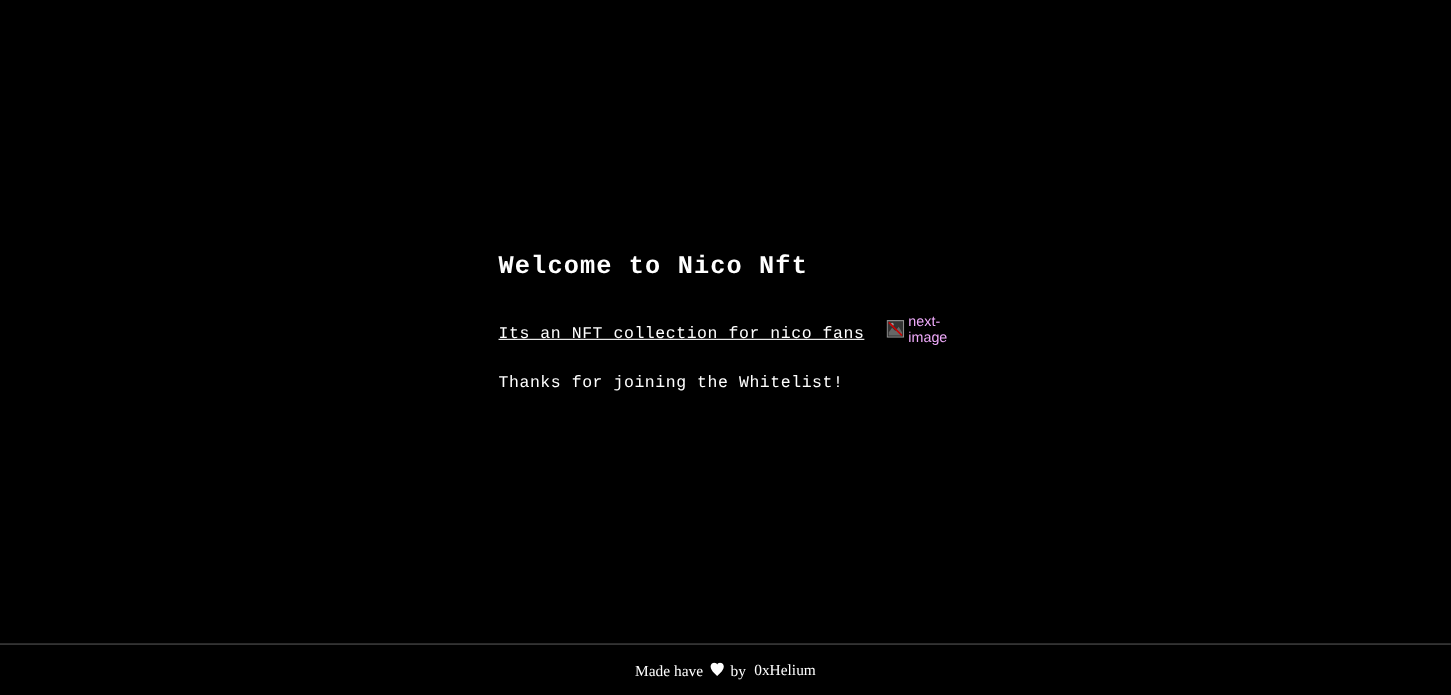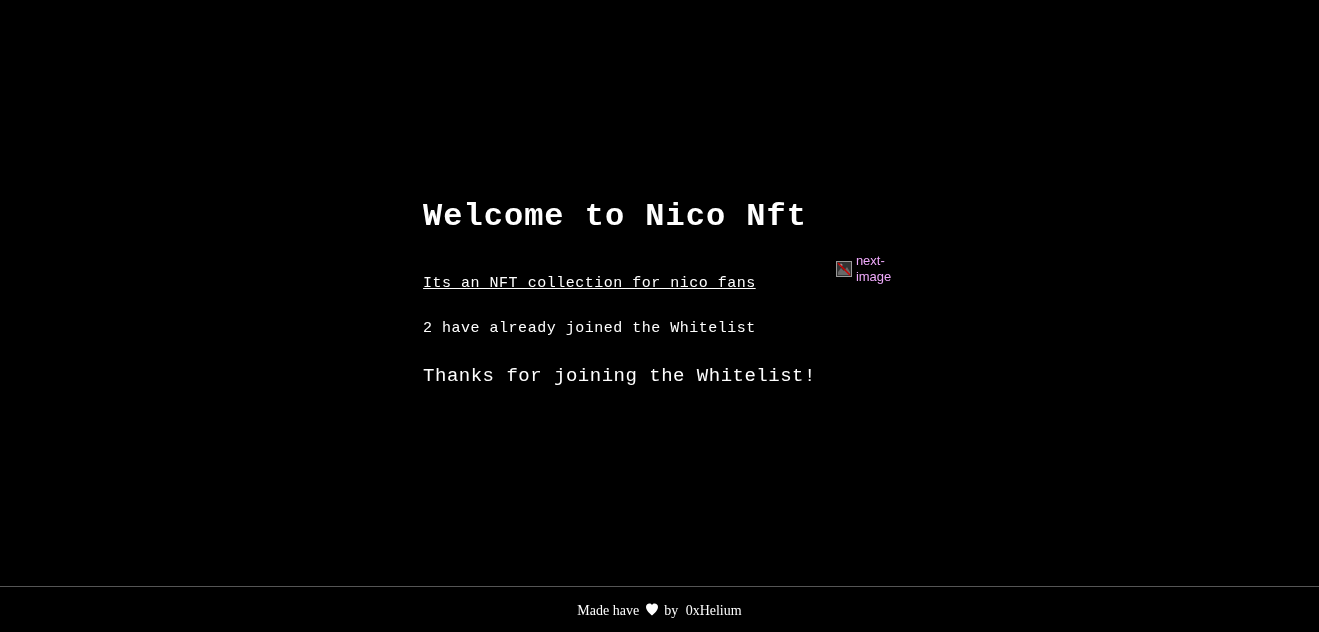--- a/index.html
+++ b/index.html
@@ -26,38 +26,38 @@
     .content-row {
       display: flex;
       align-items: flex-start;
       gap: 20px;
     }
     .text-column {
       display: flex;
       flex-direction: column;
     }
     .page-title {
-      font-size: 32px;
+      font-size: 23px;
       font-weight: bold;
       margin-bottom: 40px;
       letter-spacing: 1px;
     }
     .description {
       font-size: 15px;
       margin-bottom: 28px;
       letter-spacing: 0.5px;
       text-decoration: underline;
     }
     .whitelist-count {
       font-size: 15px;
       margin-bottom: 28px;
       letter-spacing: 0.5px;
     }
     .thanks-msg {
-      font-size: 19px;
+      font-size: 15px;
       letter-spacing: 0.5px;
     }
     .broken-image {
       margin-top: 55px;
       display: flex;
       align-items: center;
       gap: 4px;
       font-family: sans-serif;
       font-size: 13px;
       color: #f0abfc;
@@ -90,21 +90,20 @@
     }
   </style>
 </head>
 <body>
 
 <div class="main-content">
   <div class="content-row">
     <div class="text-column">
       <h1 class="page-title">Welcome to Nico Nft</h1>
       <p class="description">Its an NFT collection for nico fans</p>
-      <p class="whitelist-count">2 have already joined the Whitelist</p>
       <p class="thanks-msg">Thanks for joining the Whitelist!</p>
     </div>
     <div class="broken-image">
       <span class="broken-image-icon">
         <svg width="16" height="16" viewBox="0 0 16 16" fill="none">
           <rect x="0.5" y="0.5" width="15" height="15" stroke="#999" fill="#333"></rect>
           <path d="M2 11 L5 7 L8 10 L11 6 L14 11 L14 14 L2 14 Z" fill="#666"></path>
           <circle cx="5" cy="4" r="1.5" fill="#999"></circle>
           <line x1="2" y1="2" x2="14" y2="14" stroke="#c00" stroke-width="1.5"></line>
         </svg>

